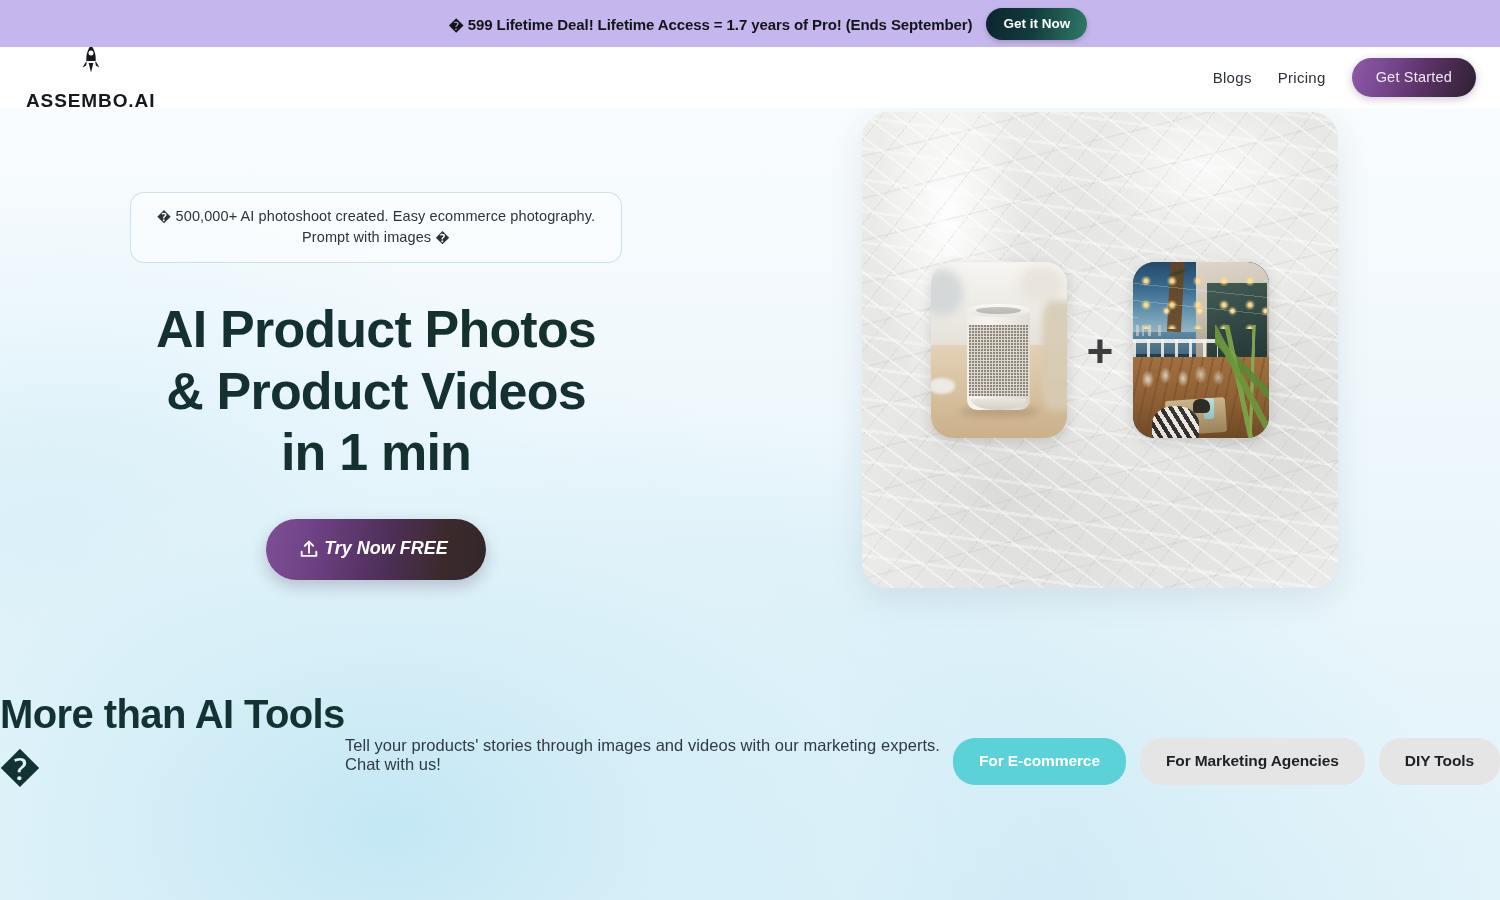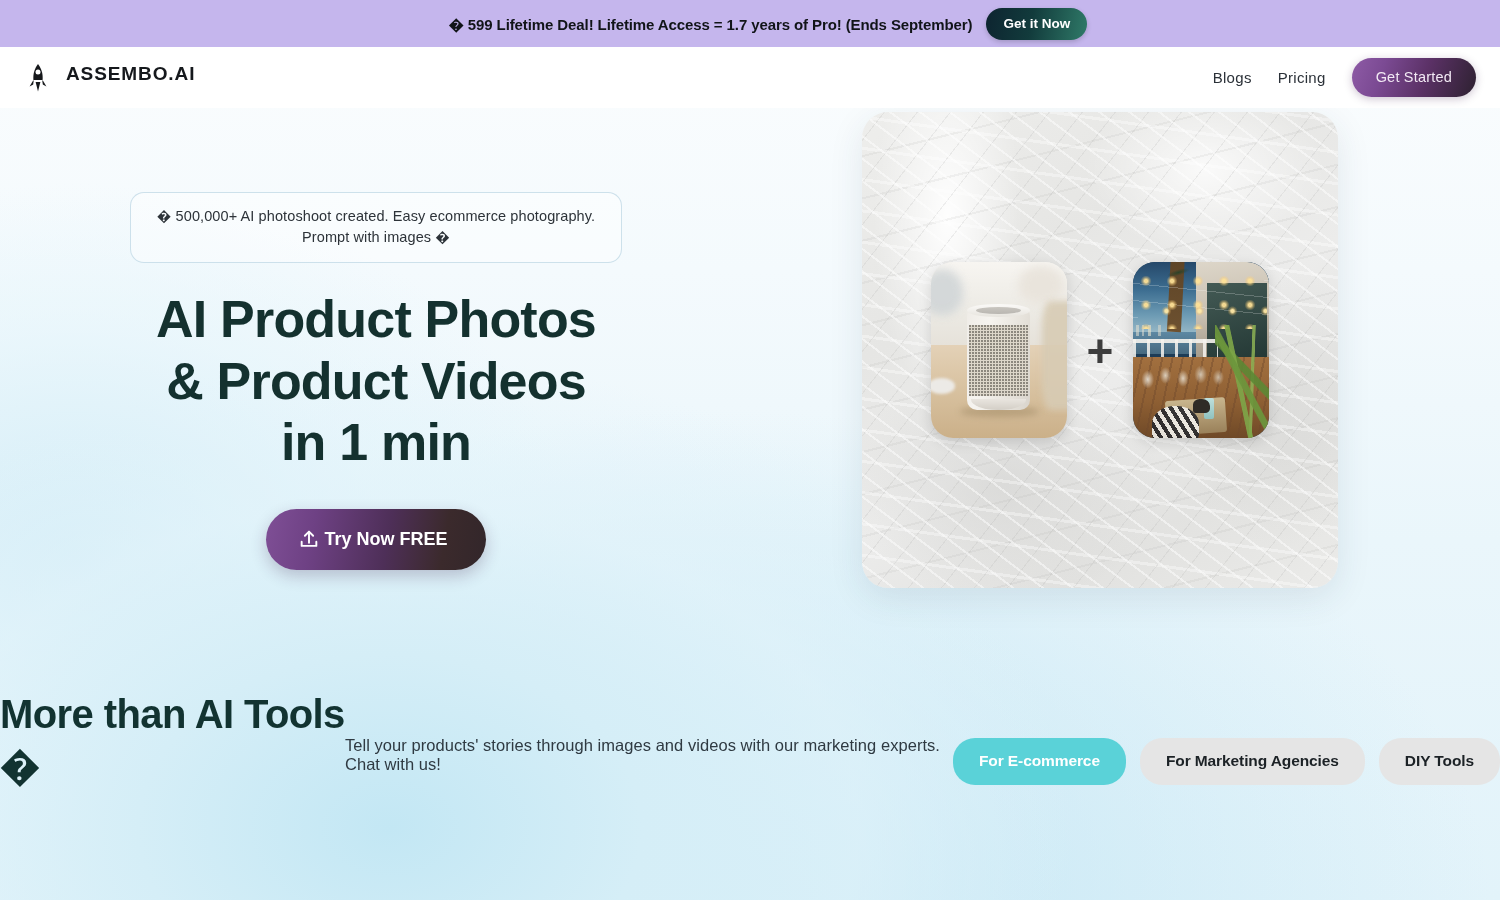--- a/index.html
+++ b/index.html
@@ -48,21 +48,21 @@
   }
 
   
   .header {
     height:61px;
     background:#ffffff;
     display:flex; align-items:center;
     padding:0 24px 0 26px;
     position:relative; z-index:4;
   }
-  .brand { display:flex; gap:16px; }
+  .brand { display:flex; align-items:center; gap:16px;flex-direction:column; }
   .rocket-icon { width:24px; height:30px; display:block; }
   .brand-name {
     font-size:19px; font-weight:bold; color:#15181c;
     letter-spacing:0.9px;
   }
   .nav { margin-left:auto; display:flex; align-items:center; gap:26px; }
   .nav-link {
     font-size:15px; color:#2b3138; text-decoration:none;
     letter-spacing:0.3px; cursor:pointer;
   }
@@ -90,35 +90,36 @@
     width:492px;
     background:rgba(255,255,255,0.42);
     border:1px solid rgba(190,215,228,0.75);
     border-radius:14px;
     padding:13px 24px 15px;
     text-align:center;
     font-size:14.5px; line-height:1.42; color:#2d3339;
     letter-spacing:0.1px;
   }
   .hero-title {
-    margin-top:26px;
+    margin-top:36px;
     width:480px;
     text-align:center;
     font-size:52px; line-height:1.18; font-weight:bold;
     color:#14312f; letter-spacing:-0.8px;
   }
   .hero-cta {
     margin-top:36px;
-    display:inline-flex; align-items:center; gap:4px;
+    display:inline-flex; align-items:flex-start; gap:4px;
     background:linear-gradient(100deg,#7f4f96 0%, #6e4184 22%, #4e2f58 55%, #3b2a2c 80%, #32262a 100%);
     color:#ffffff; font-size:18px; font-weight:bold;
     border:none; border-radius:34px;
     padding:19px 38px 20px 32px;
     cursor:pointer;
     box-shadow:0 6px 16px rgba(60,30,70,.24);
+    font-style:italic;
   }
   .upload-icon { width:22px; height:22px; display:block; }
 
   
   .hero-right {
     flex:1; display:flex; justify-content:center;
     padding-top:4px;
   }
   .paper-card {
     width:476px; height:476px;

